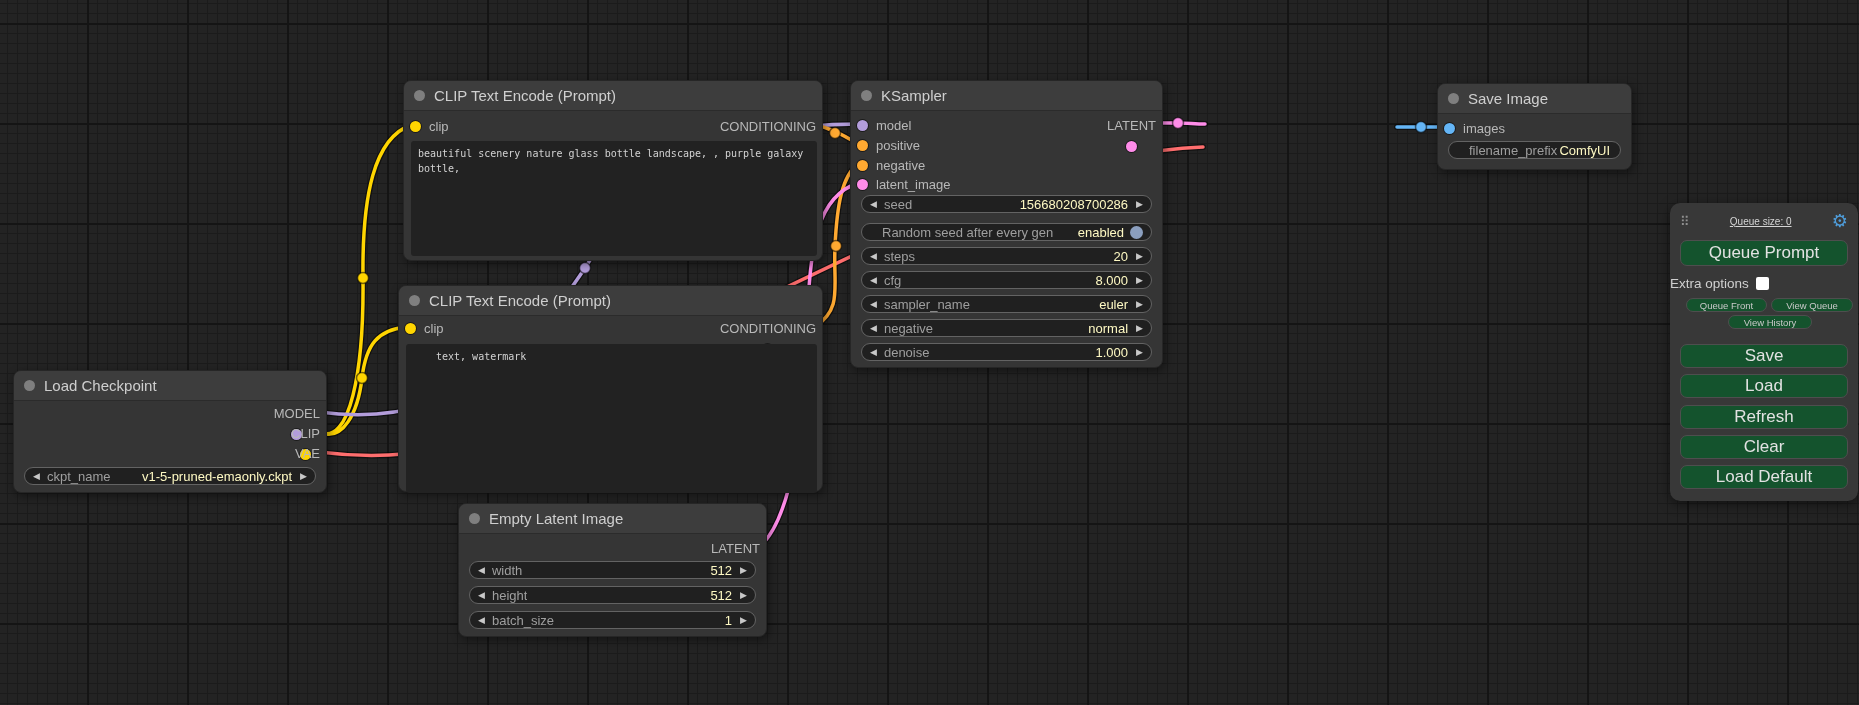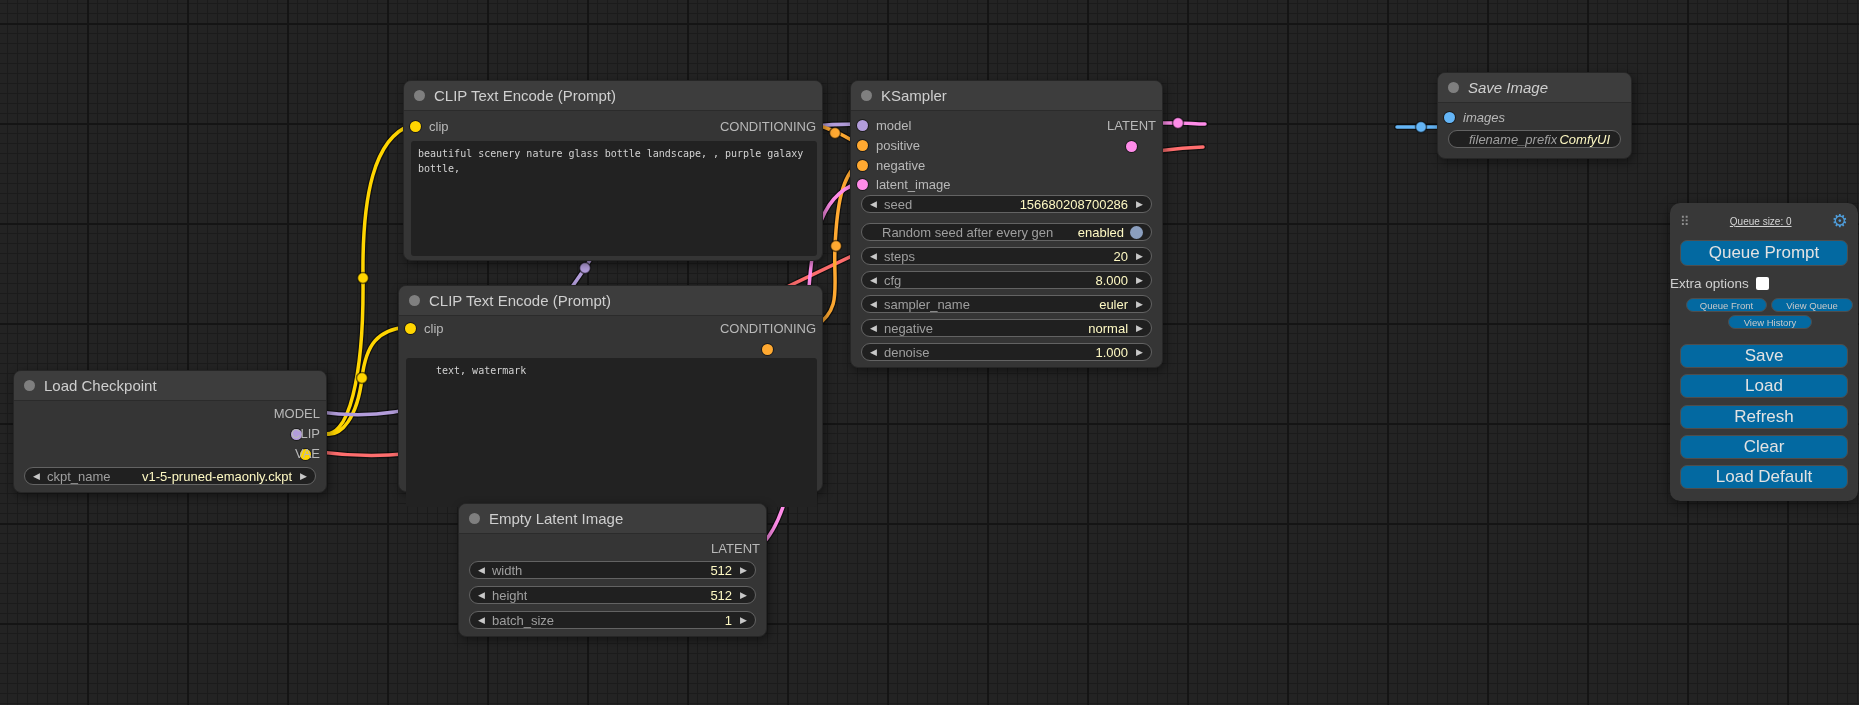--- a/index.html
+++ b/index.html
@@ -38,21 +38,21 @@
     font-family:"DejaVu Sans Mono",monospace;font-size:10px;line-height:15px;
     padding:5px 7px;box-sizing:border-box;overflow:hidden;white-space:pre-wrap;word-break:break-word;}
   
   #queue-panel{position:absolute;z-index:3;background:#383838;border-radius:10px;
     box-shadow:0 3px 12px rgba(0,0,0,.5);}
   .qhead{position:absolute;top:8px;left:10px;right:10px;height:20px;
     display:flex;align-items:center;justify-content:space-between;}
   .qdrag{color:#8f8f8f;font-size:13px;line-height:1;cursor:grab;}
   .qtitle{color:#d4d4d4;font-size:10px;text-decoration:underline;}
   .qgear{font-size:18px;line-height:1;cursor:pointer;}
-  .qbtn{position:absolute;background:#0369a1;border:1px solid #4e4e4e;color:#e2e2e2;
+  .qbtn{position:absolute;background:#14532d;border:1px solid #4e4e4e;color:#e2e2e2;
     border-radius:7px;font-family:"Liberation Sans",sans-serif;display:flex;
     align-items:center;justify-content:center;cursor:pointer;box-sizing:border-box;padding:0;}
   .qbtn.big{left:10px;right:10px;height:24px;font-size:17px;}
   .qbtn.small{height:14px;font-size:9.5px;border-radius:7px;color:#c9c9c9;}
   .qextra{position:absolute;top:73px;left:0;right:0;display:flex;align-items:center;
     justify-content:flex-start;gap:7px;color:#d0d0d0;font-size:13.5px;}
   .qcheck{width:13px;height:13px;background:#ffffff;border-radius:2px;cursor:pointer;}
 </style>
 </head>
 <body>
@@ -141,21 +141,21 @@
       <span class="ntitle">CLIP Text Encode (Prompt)</span>
     </div>
     <div class="port in" style="top:35px">
       <span class="pdot" style="background: rgb(255, 213, 0);"></span>
       <span>clip</span>
     </div>
     <div class="port out" style="top:35px">
       <span>CONDITIONING</span>
       <span class="pdot" style="background: rgb(255, 169, 49);"></span>
     </div>
-    <div class="prompt" style="left:7px;top:72px;width:411px;height:149px;padding-left:30px;">text, watermark</div>
+    <div class="prompt" style="left:7px;top:58px;width:411px;height:149px;padding-left:30px;">text, watermark</div>
   </div>
 
   <div class="node" style="left:458px;top:503px;width:309px;height:134px;">
     <div class="nhead">
       <span class="ndot"></span>
       <span class="ntitle">Empty Latent Image</span>
     </div>
     <div class="port out" style="top:37px">
       <span>LATENT</span>
       <span class="pdot" style="background: rgb(255, 140, 233);"></span>
@@ -242,21 +242,21 @@
     </div>
     <div class="widget" style="top:262px">
       <span class="warrow">◀</span>
       <span class="wlabel">denoise</span>
       <span class="wvalue">1.000</span>
       <span class="warrow">▶</span>
     </div>
   </div>
 
 
-  <div class="node" style="left:1437px;top:72px;width:195px;height:87px;font-style:italic;">
+  <div class="node" style="left:1437px;top:83px;width:195px;height:87px;">
     <div class="nhead">
       <span class="ndot"></span>
       <span class="ntitle">Save Image</span>
     </div>
     <div class="port in" style="top:37px">
       <span class="pdot" style="background: rgb(100, 181, 246);"></span>
       <span>images</span>
     </div>
     <div class="widget" style="top:57px">
       <span class="wlabel centerpad">filename_prefix</span>

